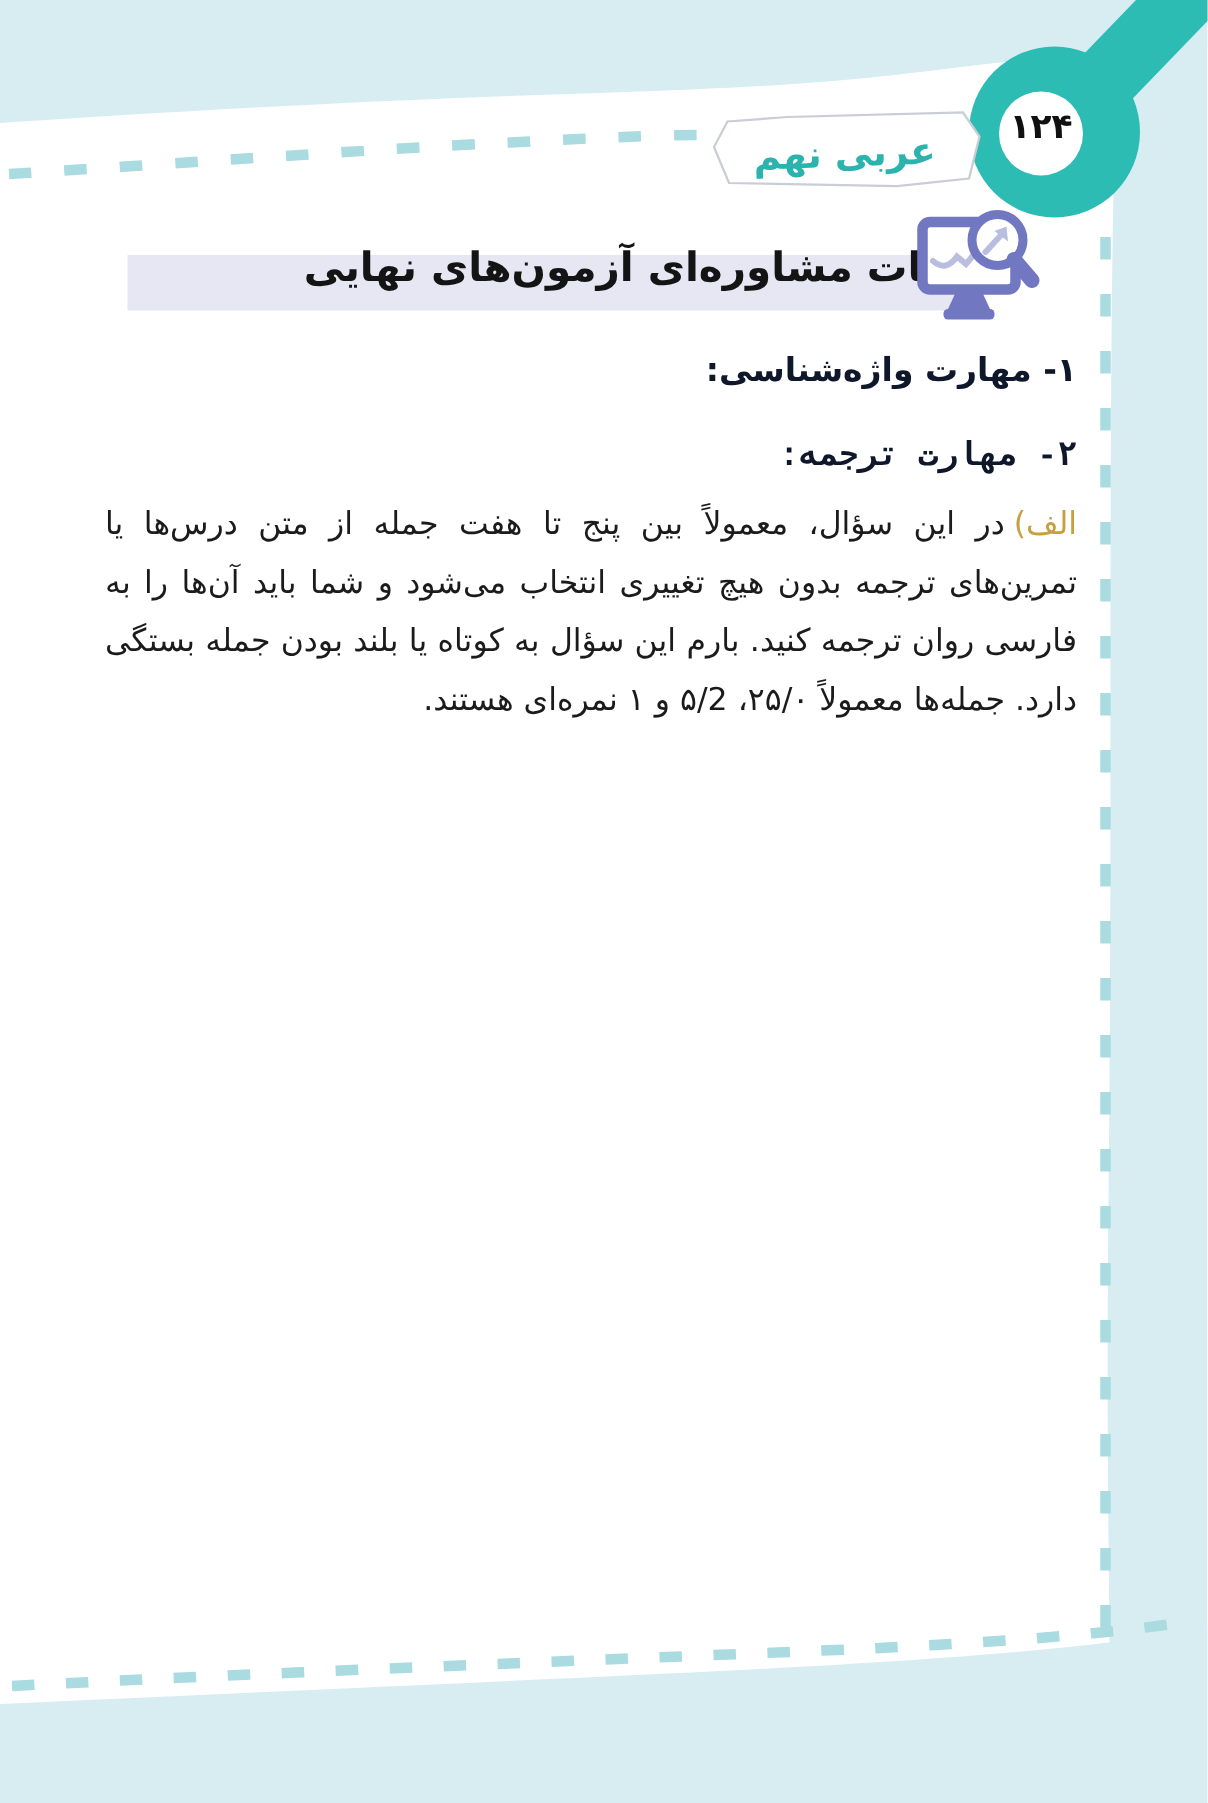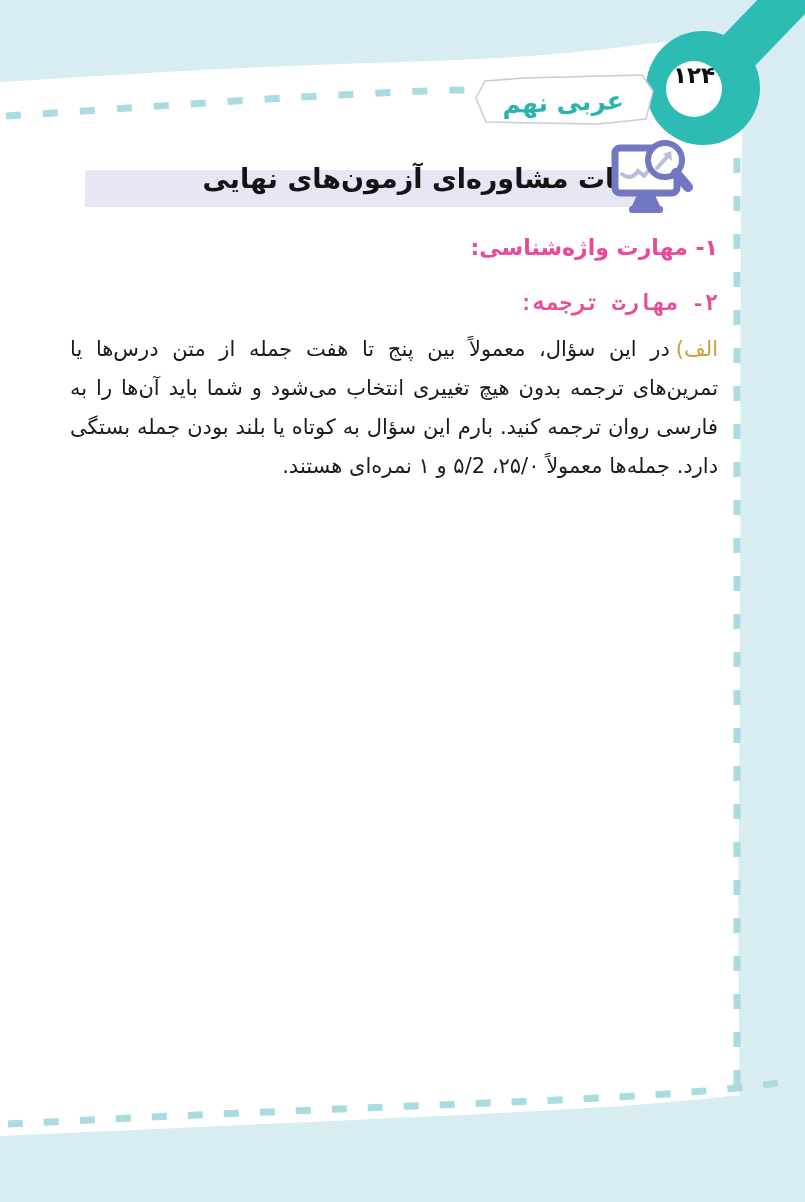--- a/index.html
+++ b/index.html
@@ -3,21 +3,21 @@
 <meta charset="utf-8">
 <style>
   html,body{margin:0;padding:0;}
   body{
     width:805px;height:1202px;position:relative;overflow:hidden;
     background:#ffffff;
     font-family:"DejaVu Sans", sans-serif;
   }
   .bg-svg{position:absolute;top:0;left:0;width:805px;height:1202px;z-index:0;}
   .page-num{
-    position:absolute;left:662px;top:54px;width:64px;height:42px;z-index:3;
+    position:absolute;left:662px;top:64px;width:64px;height:42px;z-index:3;
     text-align:center;line-height:42px;font-size:23px;font-weight:bold;color:#101010;
   }
   .book-label{
     position:absolute;left:482px;top:84px;width:162px;height:38px;z-index:3;
     text-align:center;line-height:38px;font-size:25px;font-weight:bold;color:#2BB3AE;
     transform:rotate(-2deg);direction:rtl;
   }
   .title-bar{
     position:absolute;left:85px;top:170px;width:563px;height:37px;z-index:1;
     background:#E6E7F3;
@@ -26,21 +26,21 @@
     position:absolute;top:163px;right:164px;z-index:2;margin:0;
     font-size:27px;font-weight:bold;color:#141414;direction:rtl;white-space:nowrap;
   }
   .title-icon{position:absolute;left:608px;top:139px;z-index:2;}
   .content{
     position:absolute;top:224px;right:87px;left:70px;z-index:2;
     direction:rtl;text-align:justify;
     font-size:21px;line-height:39px;color:#1b1b1b;
   }
   .content h2{
-    font-size:22px;font-weight:bold;color:#ec4899;margin:4px 0 6px;text-align:right;
+    font-size:22px;font-weight:bold;color:#0f172a;margin:4px 0 6px;text-align:right;
   }
   .content section.s2 h2{margin-top:18px;font-family:Liberation Mono, monospace;}
   .content p{margin:0 0 3px;}
   .marker{color:#C79F3D;margin-left:6px;}
 </style>
 </head>
 <body>
 
 <svg class="bg-svg" width="805" height="1202" viewBox="0 0 805 1202" xmlns="http://www.w3.org/2000/svg">
 

